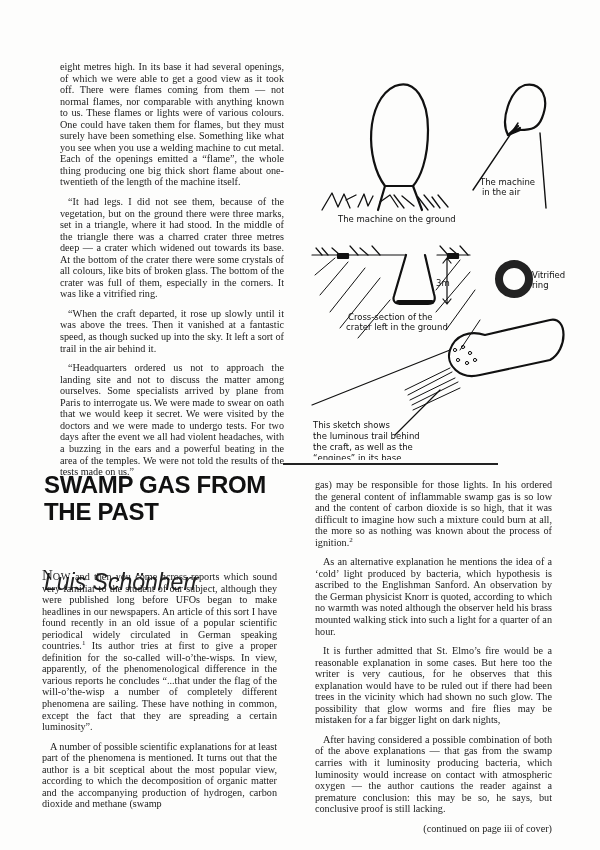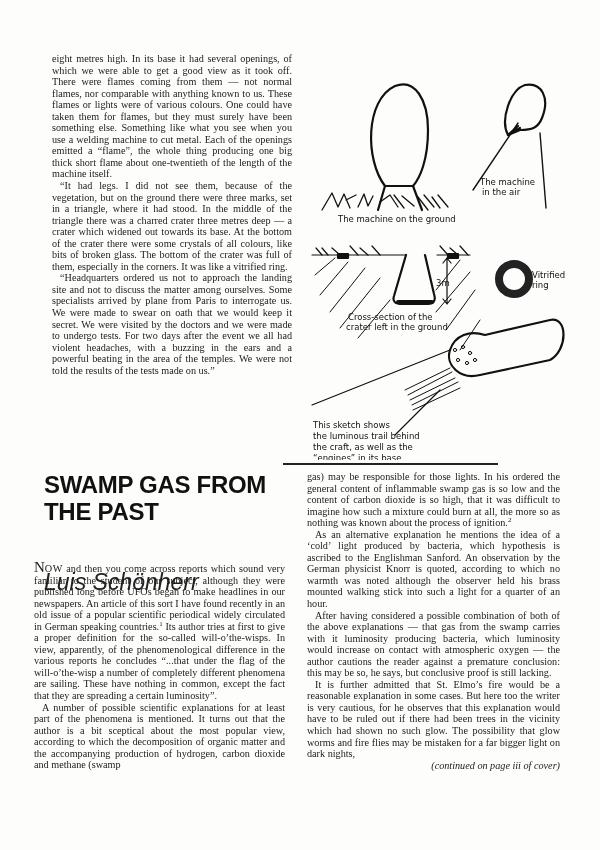--- a/index.html
+++ b/index.html
@@ -1,42 +1,43 @@
 <!DOCTYPE html>
 <html><head>
   <meta charset="utf-8">
   <style>
     html, body { margin: 0; padding: 0; }
     body {
       width: 600px; height: 850px; background: #fdfdfc; position: relative; overflow: hidden;
       font-family: "Liberation Serif", "DejaVu Serif", serif; color: #1a1a1a;
     }
     .col { position: absolute; font-size: 10.2px; line-height: 11.55px; text-align: justify; }
-    .col p { margin: 0; text-indent: 8px; }
+    .col p { margin: 8px; text-indent: 8px; }
     .col p.noind { text-indent: 0; }
     #col-top-left { left: 52px; top: 53px; width: 240px; }
     #col-bot-left { left: 34px; top: 562px; width: 251px; }
     #col-bot-right { left: 307px; top: 471px; width: 253px; }
     .rule { position: absolute; left: 340px; top: 462px; width: 154px; height: 2px; background: #222; left: 280px; width: 218px; }
     .rule { left: 283px; top: 463px; width: 215px; }
     #headline { position: absolute; left: 44px; top: 471px; width: 260px; font-family: "Liberation Sans", "DejaVu Sans", sans-serif; font-weight: bold; font-size: 24px; line-height: 27px; letter-spacing: -0.3px; color: #111; }
     #byline { position: absolute; left: 44px; top: 525px; font-family: "Liberation Sans", "DejaVu Sans", sans-serif; font-style: italic; font-size: 23px; line-height: 26px; color: #222; margin-top: 44px; }
     .dropcap { font-size: 15px; line-height: 10px; }
     .caps { letter-spacing: 0.5px; }
     sup { font-size: 7px; line-height: 0; }
-    .continued { text-align: right; font-style: italic; }
+    .continued { text-align: right; }
     #illustration { position: absolute; left: 310px; top: 50px; width: 260px; height: 410px; }
     #illustration text { font-family: "DejaVu Sans", sans-serif; font-size: 8.5px; fill: #111; }
   </style>
 </head>
 <body>
 
 <div id="col-top-left" class="col">
   <p class="noind">eight metres high. In its base it had several openings, of which we were able to get a good view as it took off. There were flames coming from them — not normal flames, nor comparable with anything known to us. These flames or lights were of various colours. One could have taken them for flames, but they must surely have been something else. Something like what you see when you use a welding machine to cut metal. Each of the openings emitted a “flame”, the whole thing producing one big thick short flame about one-twentieth of the length of the machine itself.</p>
   <p>“It had legs. I did not see them, because of the vegetation, but on the ground there were three marks, set in a triangle, where it had stood. In the middle of the triangle there was a charred crater three metres deep — a crater which widened out towards its base. At the bottom of the crater there were some crystals of all colours, like bits of broken glass. The bottom of the crater was full of them, especially in the corners. It was like a vitrified ring.</p>
+  <p>“When the craft departed, it rose up slowly until it was above the trees. Then it vanished at a fantastic speed, as though sucked up into the sky. It left a sort of trail in the air behind it.</p>
   <p>“Headquarters ordered us not to approach the landing site and not to discuss the matter among ourselves. Some specialists arrived by plane from Paris to interrogate us. We were made to swear on oath that we would keep it secret. We were visited by the doctors and we were made to undergo tests. For two days after the event we all had violent headaches, with a buzzing in the ears and a powerful beating in the area of the temples. We were not told the results of the tests made on us.”</p>
 </div>
 
 <svg id="illustration" viewBox="0 0 260 410" xmlns="http://www.w3.org/2000/svg">
   <g fill="none" stroke="#111" stroke-width="2.2" stroke-linecap="round" stroke-linejoin="round">
 
     <path d="M75,136 C55,110 55,50 85,36 C105,28 118,50 118,80 C118,110 110,128 103,136 Z"></path>
     <path d="M75,136 L68,160 M103,136 L112,160"></path>
     <path d="M75,136 L103,136"></path>
 
@@ -91,16 +92,16 @@
 <div id="byline">Luis Schönherr</div>
 
 <div id="col-bot-left" class="col">
   <p class="noind"><span class="dropcap">N</span><span class="caps">OW</span><span> and then you come across reports which sound very familiar to the student of our subject, although they were published long before UFOs began to make headlines in our newspapers. An article of this sort I have found recently in an old issue of a popular scientific periodical widely circulated in German speaking countries.</span><sup>1</sup><span> Its author tries at first to give a proper definition for the so-called will-o’the-wisps. In view, apparently, of the phenomenological difference in the various reports he concludes “...that under the flag of the will-o’the-wisp a number of completely different phenomena are sailing. These have nothing in common, except the fact that they are spreading a certain luminosity”.</span></p>
   <p>A number of possible scientific explanations for at least part of the phenomena is mentioned. It turns out that the author is a bit sceptical about the most popular view, according to which the decomposition of organic matter and the accompanying production of hydrogen, carbon dioxide and methane (swamp</p>
 </div>
 
 <div id="col-bot-right" class="col">
   <p class="noind"><span>gas) may be responsible for those lights. In his ordered the general content of inflammable swamp gas is so low and the content of carbon dioxide is so high, that it was difficult to imagine how such a mixture could burn at all, the more so as nothing was known about the process of ignition.</span><sup>2</sup></p>
   <p>As an alternative explanation he mentions the idea of a ‘cold’ light produced by bacteria, which hypothesis is ascribed to the Englishman Sanford. An observation by the German physicist Knorr is quoted, according to which no warmth was noted although the observer held his brass mounted walking stick into such a light for a quarter of an hour.</p>
+  <p>It is further admitted that St. Elmo’s fire would be a reasonable explanation in some cases. But here too the writer is very cautious, for he observes that this explanation would have to be ruled out if there had been trees in the vicinity which had shown no such glow. The possibility that glow worms and fire flies may be mistaken for a far bigger light on dark nights,</p>
   <p>After having considered a possible combination of both of the above explanations — that gas from the swamp carries with it luminosity producing bacteria, which luminosity would increase on contact with atmospheric oxygen — the author cautions the reader against a premature conclusion: this may be so, he says, but conclusive proof is still lacking.</p>
-  <p>It is further admitted that St. Elmo’s fire would be a reasonable explanation in some cases. But here too the writer is very cautious, for he observes that this explanation would have to be ruled out if there had been trees in the vicinity which had shown no such glow. The possibility that glow worms and fire flies may be mistaken for a far bigger light on dark nights,</p>
   <p class="continued noind">(continued on page iii of cover)</p>
 </div>
 
 </body></html>

